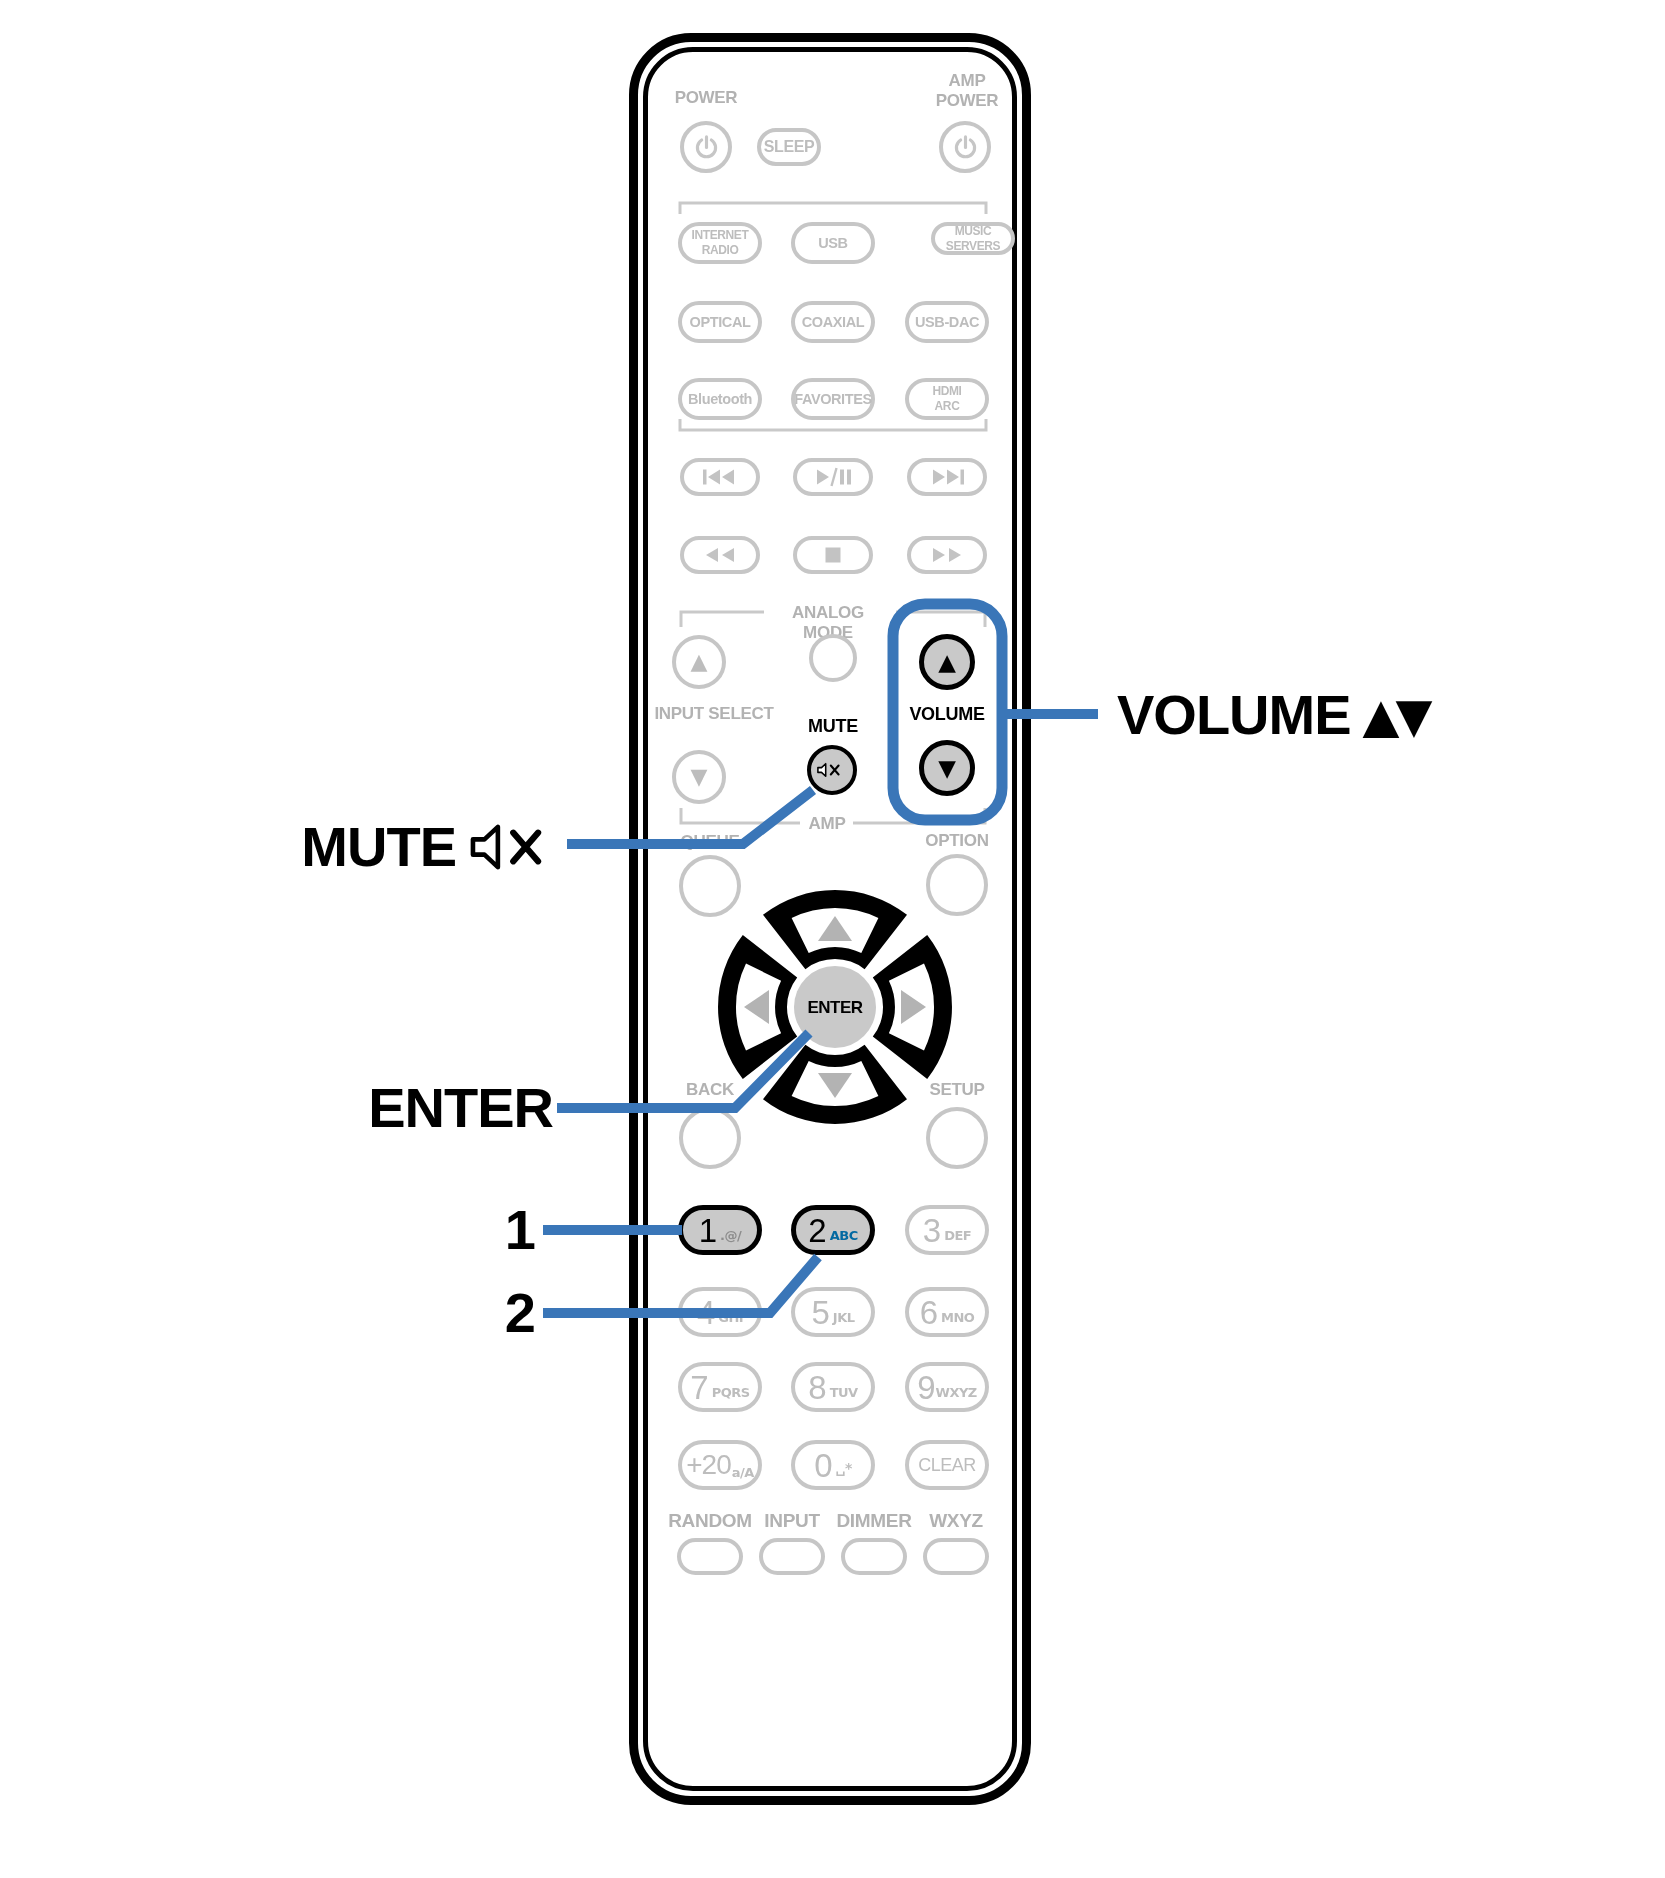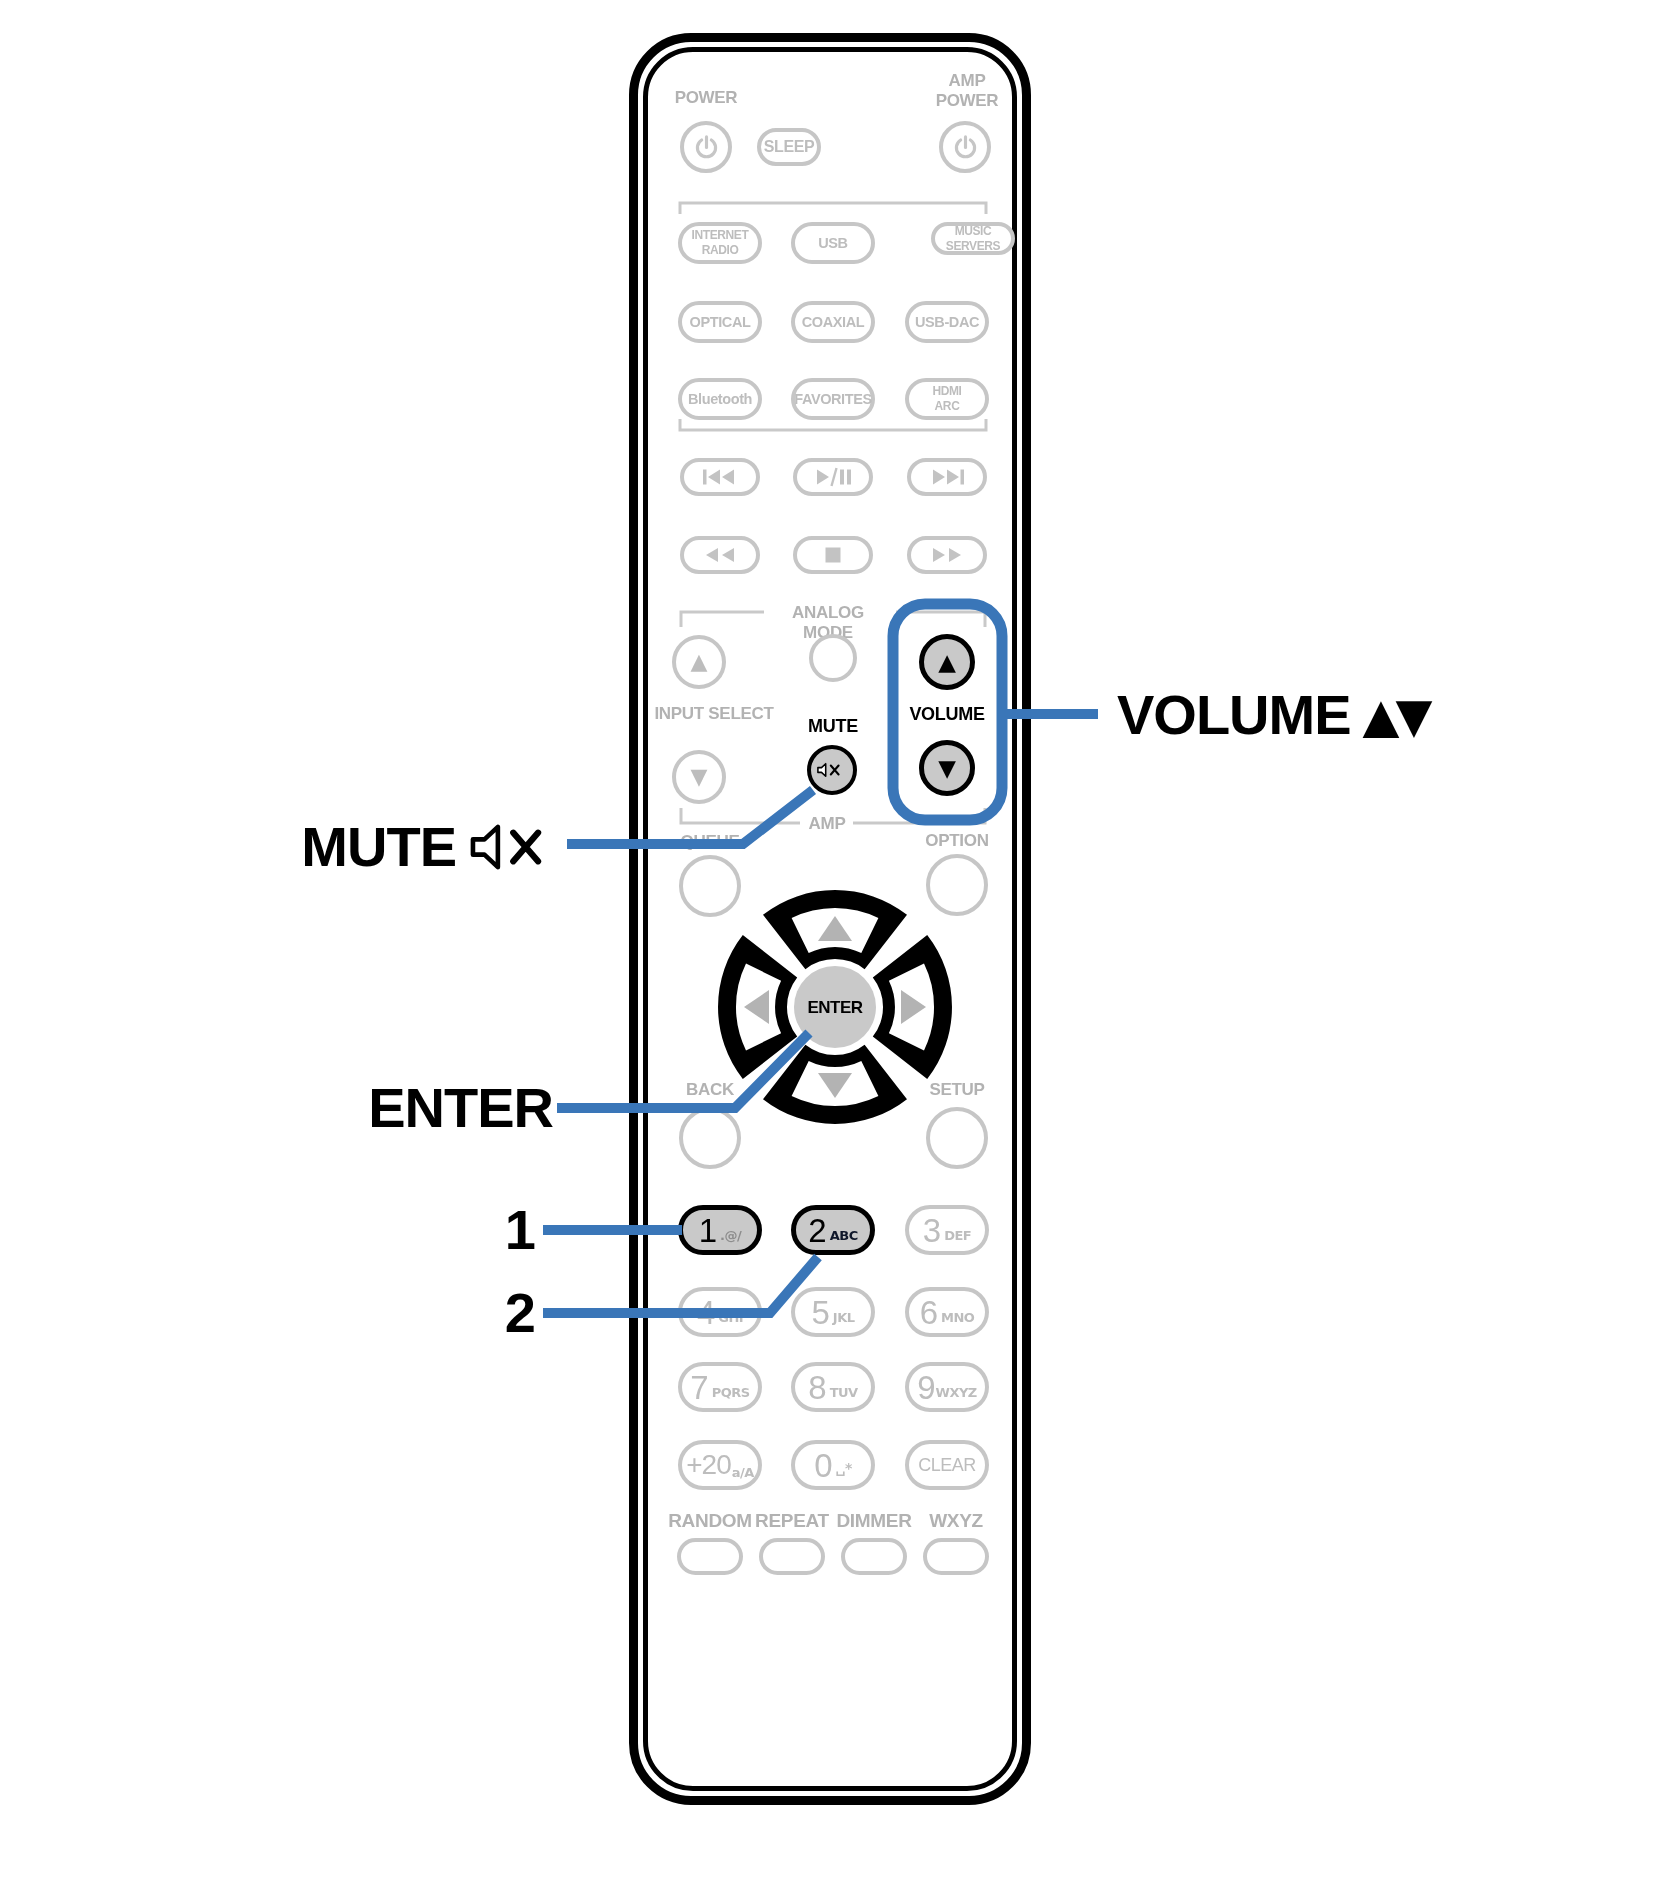--- a/index.html
+++ b/index.html
@@ -185,21 +185,21 @@
   <div class="lbl" style="left:915px;top:1080px;width:84px;">SETUP</div>
   <div class="btn circ" style="left:679px;top:1107px;width:62px;height:62px;"></div>
   <div class="btn circ" style="left:926px;top:1107px;width:62px;height:62px;"></div>
 
   <div class="btn pill hl hl5" style="left:678px;top:1205px;width:84px;height:50px;">
     <span class="num">1</span>
       <span class="sub" style="color:#8d8d8d;">.@/</span>
   </div>
   <div class="btn pill hl hl5" style="left:791px;top:1205px;width:84px;height:50px;">
     <span class="num">2</span>
-      <span class="sub" style="color:#0f172a;">ABC</span>
+      <span class="sub" style="color:#0369a1;">ABC</span>
   </div>
   <div class="btn pill" style="left:905px;top:1205px;width:84px;height:50px;">
     <span class="num">3</span>
       <span class="sub">DEF</span>
   </div>
   <div class="btn pill" style="left:678px;top:1287px;width:84px;height:50px;">
     <span class="num">4</span>
       <span class="sub">GHI</span>
   </div>
   <div class="btn pill" style="left:791px;top:1287px;width:84px;height:50px;">
@@ -228,21 +228,21 @@
   </div>
   <div class="btn pill" style="left:791px;top:1440px;width:84px;height:50px;">
     <span class="num">0</span>
       <span class="sub" style="font-size:14px;margin-top:6px;">␣*</span>
   </div>
   <div class="btn pill" style="left:905px;top:1440px;width:84px;height:50px;">
     <span class="clear-lbl">CLEAR</span>
   </div>
 
   <div class="lbl small" style="left:668px;top:1511px;width:84px;">RANDOM</div>
-  <div class="lbl small" style="left:750px;top:1511px;width:84px;">REPEAT</div>
+  <div class="lbl small" style="left:750px;top:1511px;width:84px;">INPUT</div>
   <div class="lbl small" style="left:832px;top:1511px;width:84px;">DIMMER</div>
   <div class="lbl small" style="left:914px;top:1511px;width:84px;">WXYZ</div>
   <div class="btn pill" style="left:677px;top:1538px;width:66px;height:37px;border-radius:19px;"></div>
   <div class="btn pill" style="left:759px;top:1538px;width:66px;height:37px;border-radius:19px;"></div>
   <div class="btn pill" style="left:841px;top:1538px;width:66px;height:37px;border-radius:19px;"></div>
   <div class="btn pill" style="left:923px;top:1538px;width:66px;height:37px;border-radius:19px;"></div>
 
   <svg class="overlay" width="1665" height="1878" style="z-index:10;">
     <rect x="893" y="604" width="109" height="216" rx="32" fill="none" stroke="#3a76b8" stroke-width="11"></rect>
     <path d="M1002,714 L1098,714" fill="none" stroke="#3a76b8" stroke-width="10"></path>

